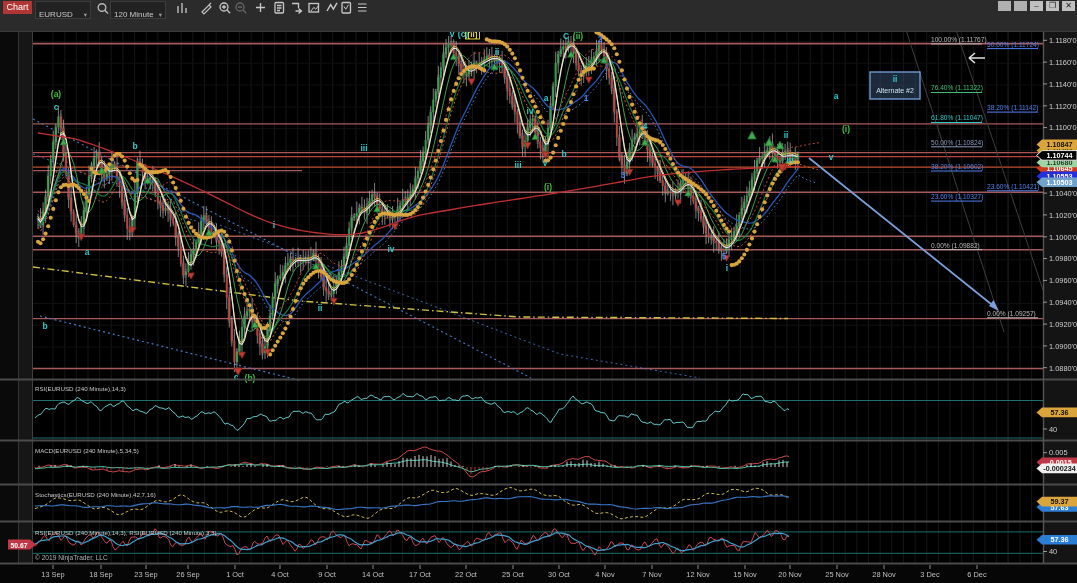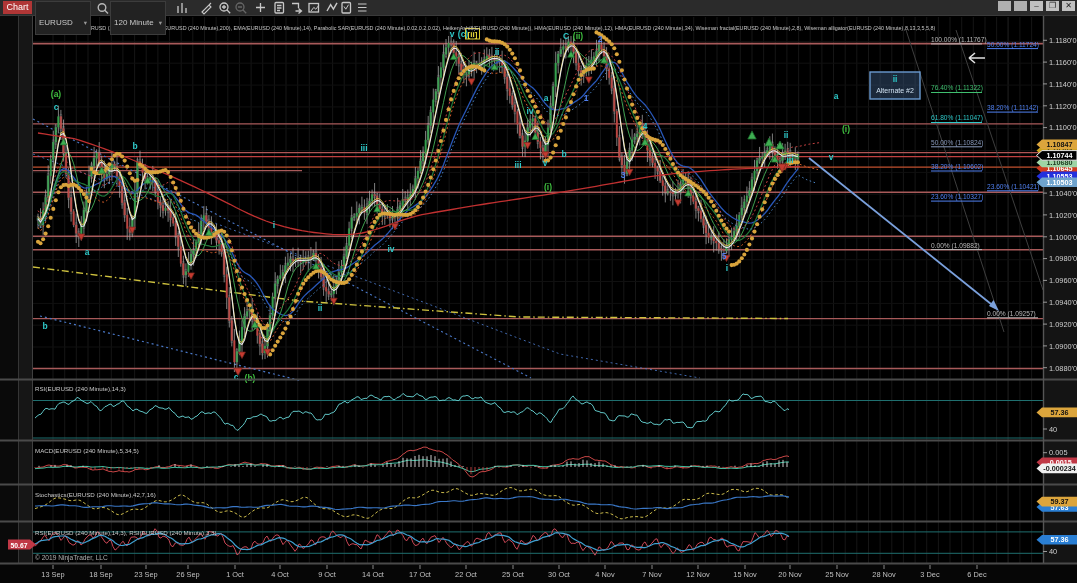--- a/index.html
+++ b/index.html
@@ -1,17 +1,17 @@
 <!DOCTYPE html>
 <html><head><meta charset="utf-8"><style>
 *{margin:0;padding:0;box-sizing:border-box}
 body{width:1077px;height:583px;background:#060606;overflow:hidden;position:relative;font-family:"Liberation Sans", sans-serif}
-#toolbar{position:absolute;top:0;left:0;width:1077px;height:16px;background:#2b2b2b;border-bottom:1px solid #3a3a3a;z-index:5}
+#toolbar{position:absolute;top:0;left:0;width:1077px;height:32px;background:#2b2b2b;border-bottom:1px solid #3a3a3a;z-index:5}
 #tab{position:absolute;left:3px;top:1px;width:29px;height:13px;background:#b03636;color:#fff;font-size:9px;line-height:13px;text-align:center}
-.combo{position:absolute;top:1px;height:12px;background:#222222;border:1px solid #3c3c3c;color:#c8c8c8;font-size:8px;line-height:10px;padding:16px 3px}
+.combo{position:absolute;top:1px;height:12px;background:#222222;border:1px solid #3c3c3c;color:#c8c8c8;font-size:8px;line-height:10px;padding:8px 3px}
 .combo .car{float:right;color:#999;font-size:6.5px;margin-left:2px}
 .winbtns{position:absolute;right:2px;top:1px}
 .wb{display:inline-block;width:13px;height:10px;background:#c0c0c0;margin-left:3px;font-size:8px;line-height:10px;text-align:center;color:#222;vertical-align:top}
 svg text{font-family:"Liberation Sans", sans-serif}
 </style></head>
 <body>
 <svg width="1077" height="583" viewBox="0 0 1077 583" style="position:absolute;top:0;left:0">
     <rect x="0" y="0" width="1077" height="583" fill="#060606"></rect>
     <rect x="0" y="16" width="18" height="567" fill="#0a0a0a"></rect>
     <rect x="18" y="16" width="14" height="547" fill="#161616"></rect>

